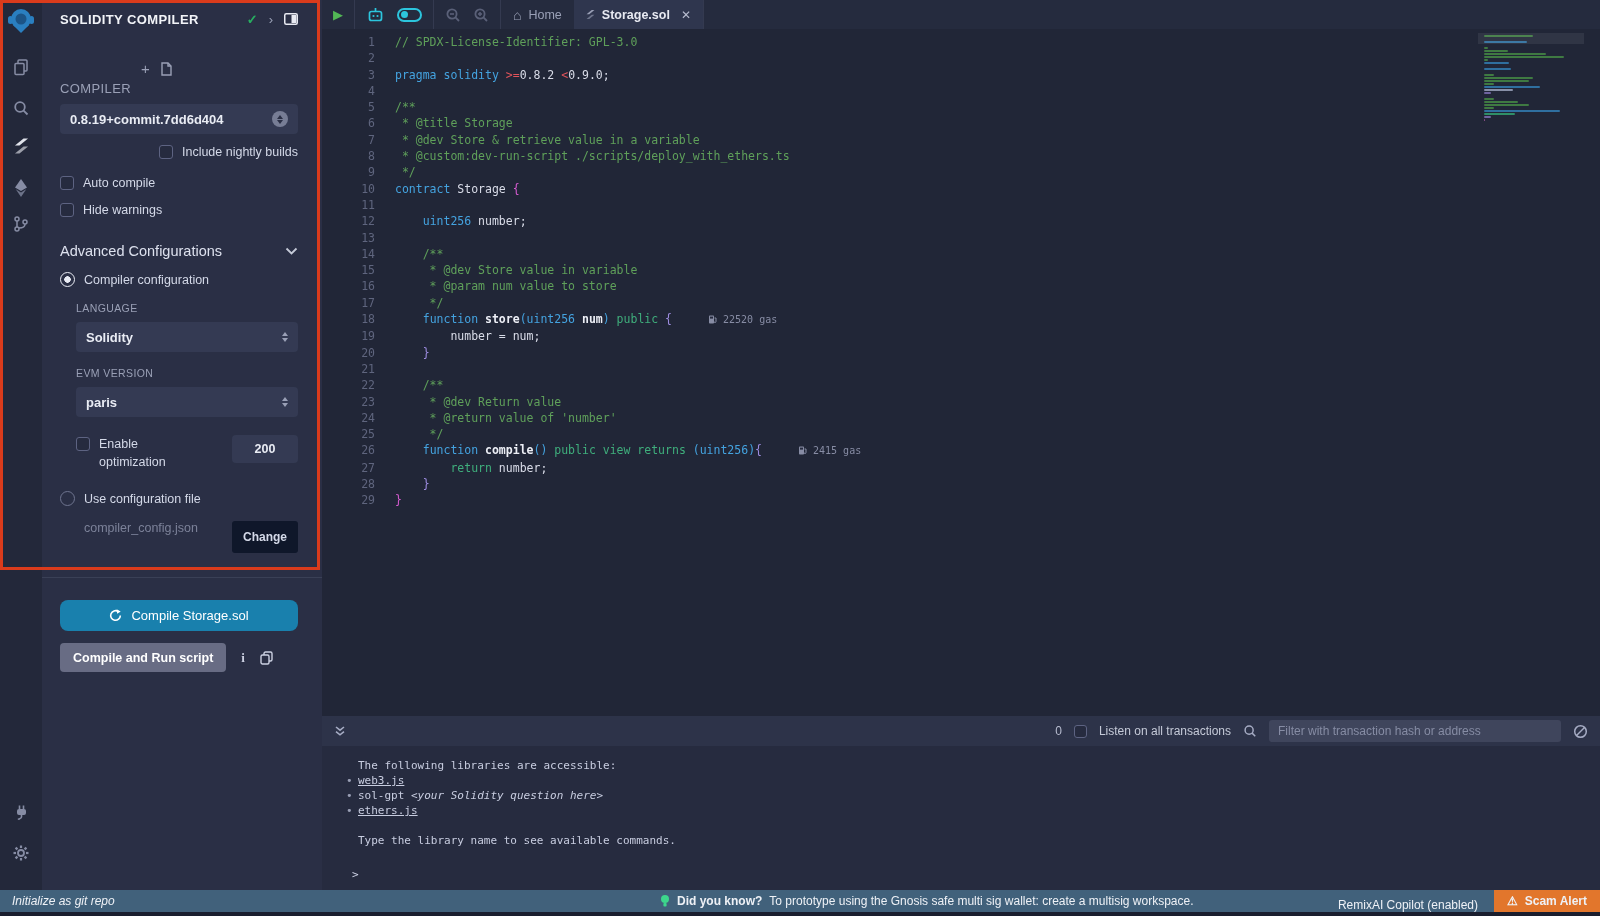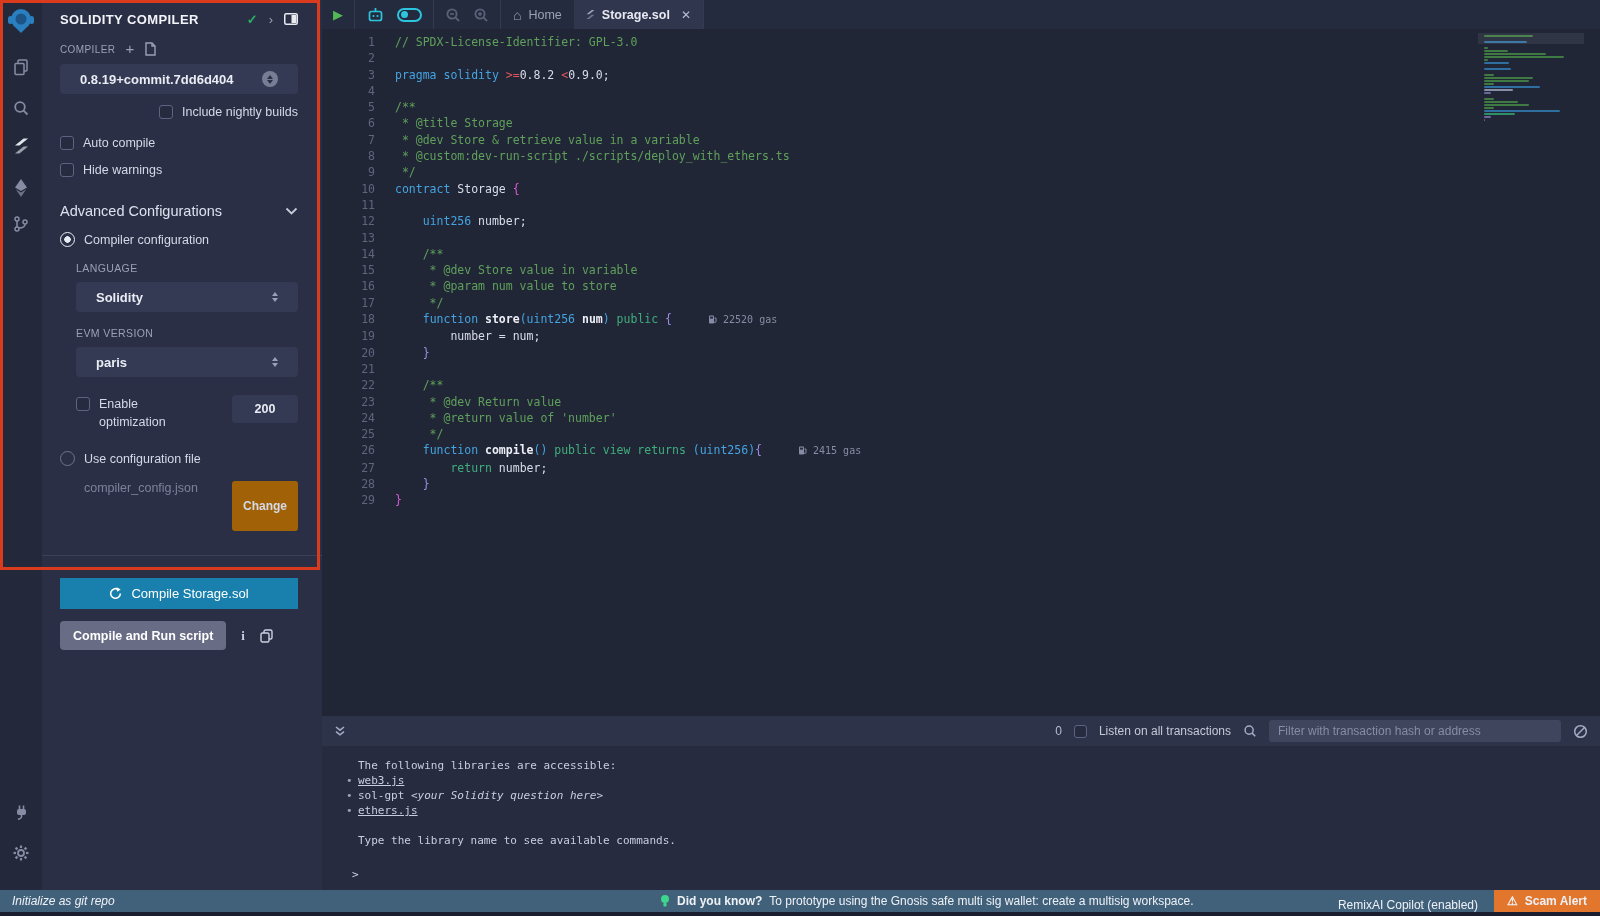--- a/index.html
+++ b/index.html
@@ -14,24 +14,24 @@
 
   
   #sidepanel { position:absolute; left:42px; top:0; width:280px; height:890px; background:#2a2f45; color:#d4d9e8; }
   .sp-inner { padding:8px 24px 0 18px; }
   .sp-header { display:flex; align-items:center; height:22px; }
   .sp-title { font-size:13px; font-weight:bold; color:#f2f4f8; letter-spacing:.4px; flex:1; }
   .sp-hicons { display:flex; align-items:center; gap:11px; }
   .check-ic { color:#27ae60; font-size:13px; font-weight:bold; }
   .chev-ic { color:#9aa0b6; font-size:13px; }
   .label-row { display:flex; align-items:center; gap:10px; margin-top:12px; }
-  .sp-label { font-size:10px; color:#9aa0b6; letter-spacing:.4px; }
+  .sp-label { font-size:13px; color:#9aa0b6; letter-spacing:.4px;margin-top:39px; }
   .plus-ic { color:#9aa0b6; font-size:15px; line-height:10px; cursor:pointer; }
   .select { height:30px; background:#343a53; border-radius:4px; display:flex; align-items:center;
-            padding:0 20px; margin-top:8px; font-size:13px; font-weight:bold; color:#e9ecf4; cursor:pointer; }
+            padding:0 10px; margin-top:8px; font-size:13px; font-weight:bold; color:#e9ecf4; cursor:pointer; }
   .select .sel-text { flex:1; }
   .spin-circle { width:16px; height:16px; border-radius:50%; background:#777d95; display:flex; flex-direction:column; align-items:center; justify-content:center; gap:1px; }
   .spin-circle i, .spin-plain i { display:block; width:0; height:0; border-left:3px solid transparent; border-right:3px solid transparent; }
   .tri-up { border-bottom:4px solid #2a2f45; } .tri-dn { border-top:4px solid #2a2f45; }
   .spin-plain { display:flex; flex-direction:column; gap:2px; }
   .spin-plain .tri-up { border-bottom:4px solid #9aa0b6; } .spin-plain .tri-dn { border-top:4px solid #9aa0b6; }
   .chk-row { display:flex; align-items:center; gap:9px; margin-top:13px; font-size:12.5px; color:#d4d9e8; cursor:pointer; }
   .chk { width:14px; height:14px; border:1px solid #5d6382; border-radius:3px; background:#262b3f; flex:none; }
   .nightly { justify-content:flex-end; margin-top:11px; }
   .adv-title { display:flex; align-items:center; margin-top:26px; cursor:pointer; }
@@ -41,24 +41,24 @@
   .radio.sel { border:1.5px solid #e9ecf4; background:radial-gradient(circle, #e9ecf4 0 3px, transparent 3.5px); }
   .sub { margin-left:16px; }
   .mini-label { font-size:10.5px; color:#9aa0b6; letter-spacing:.4px; margin-top:15px; }
   .opt-row { display:flex; align-items:flex-start; margin-top:18px; }
   .opt-row .chk { margin-top:2px; }
   .opt-lbl { font-size:12.5px; margin-left:9px; width:92px; line-height:1.45; }
   .num-input { margin-left:auto; width:66px; height:28px; background:#343a53; border:none; border-radius:4px;
                color:#e9ecf4; font-size:12.5px; font-weight:bold; text-align:center; font-family:"Liberation Sans",sans-serif; }
   .cfg-row { display:flex; align-items:flex-start; margin-top:15px; }
   .cfg-name { font-size:12.5px; color:#7c8299; margin-left:24px; flex:1; }
-  .btn-change { background:#a16207; color:#d4d9e8; border:none; border-radius:3px; font-size:12px; font-weight:bold;
-                padding:18px 11px; cursor:pointer; font-family:"Liberation Sans",sans-serif; }
+  .btn-change { background:#0f172a; color:#d4d9e8; border:none; border-radius:3px; font-size:12px; font-weight:bold;
+                padding:9px 11px; cursor:pointer; font-family:"Liberation Sans",sans-serif; }
   .sp-divider { border-top:1px solid #3a4056; margin:24px -24px 0 -18px; }
-  .btn-compile { margin-top:22px; width:100%; height:31px; background:#1980ad; border:none; border-radius:0;
+  .btn-compile { margin-top:22px; width:100%; height:31px; background:#1980ad; border:none; border-radius:8px;
                  color:#fff; font-size:13px; display:flex; align-items:center; justify-content:center; gap:9px; cursor:pointer;
                  font-family:"Liberation Sans",sans-serif; }
   .run-row { display:flex; align-items:center; margin-top:12px; gap:15px; }
   .btn-run { height:29px; background:#686c84; border:none; border-radius:4px; color:#fff; font-size:12.5px; font-weight:bold;
              padding:0 13px; cursor:pointer; font-family:"Liberation Sans",sans-serif; }
   .info-ic { font-family:"Liberation Serif", serif; font-weight:bold; font-size:13px; color:#ccd1e2; cursor:pointer; }
 
   
   #highlight-rect { position:absolute; left:0; top:0; width:320px; height:570px; border:3px solid #da3b1c; z-index:99; pointer-events:none; }
 

